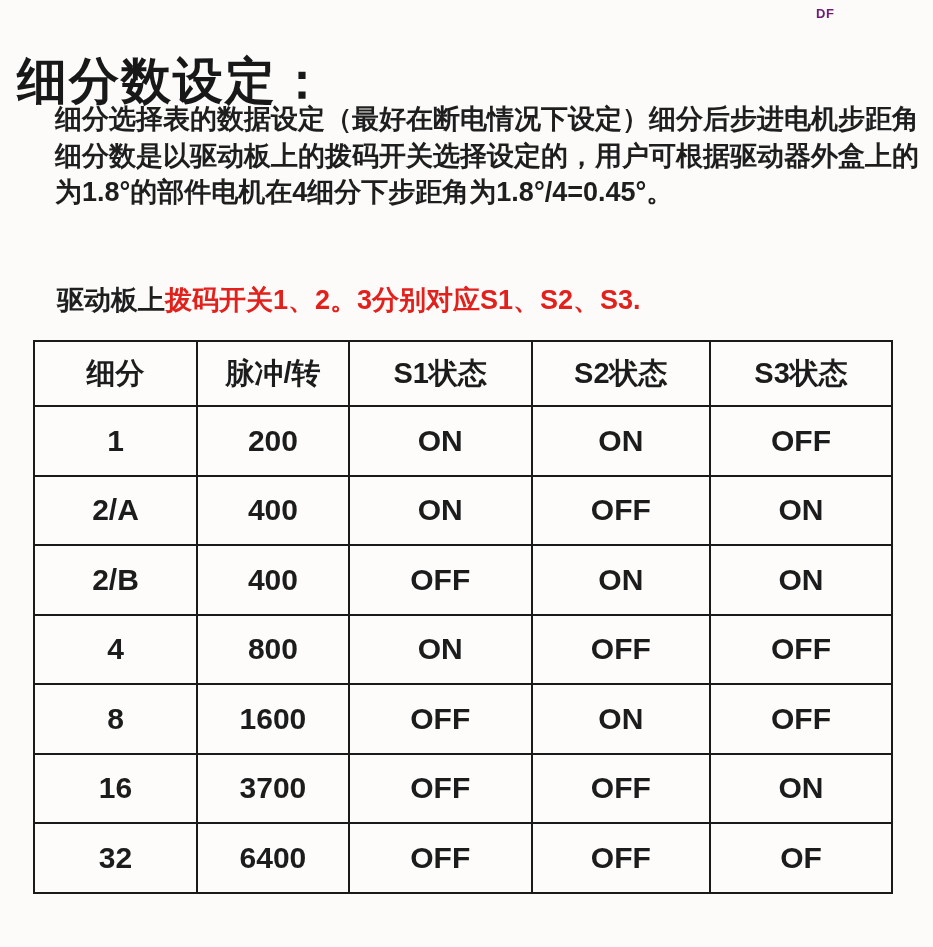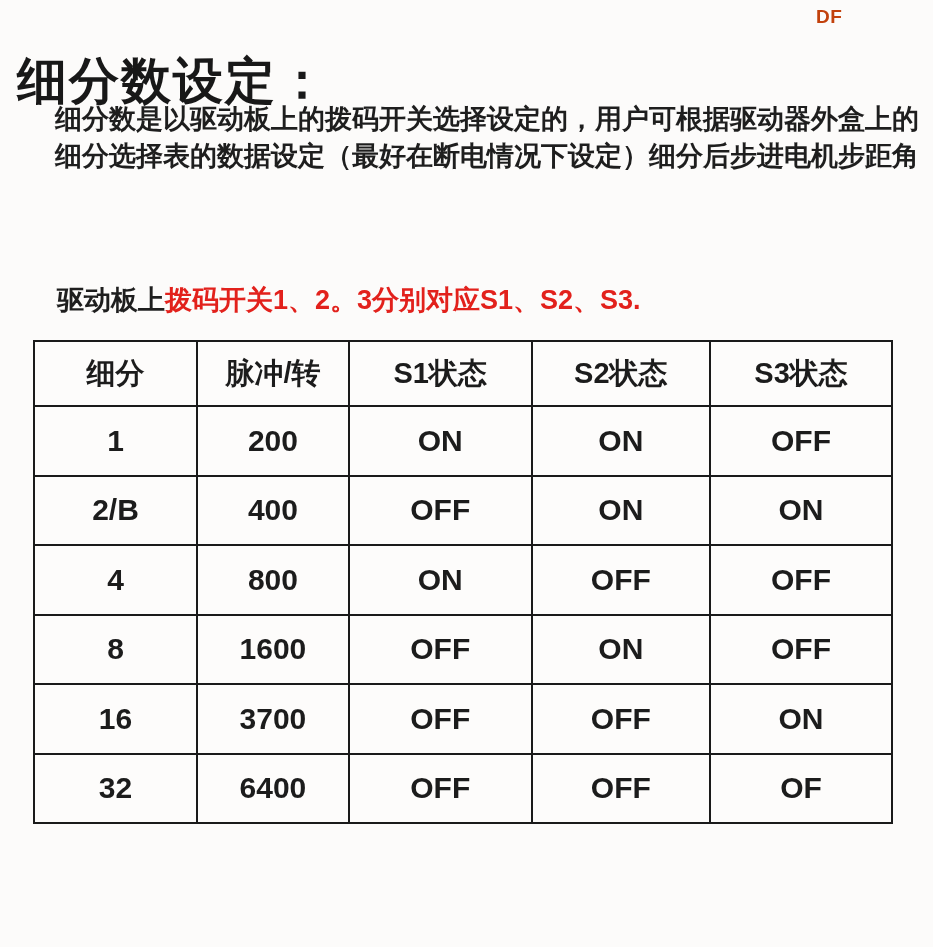--- a/index.html
+++ b/index.html
@@ -13,23 +13,23 @@
     width: 933px;
     height: 947px;
     background: #fcfbfa;
     overflow: hidden;
     color: #1b1b1b;
   }
   .watermark {
     position: absolute;
     left: 816px;
     top: 6px;
-    font-size: 19px;
+    font-size: 13px;
     font-weight: bold;
-    color: #c2410c;
+    color: #701a75;
     letter-spacing: 0.5px;
   }
   .page-title {
     position: absolute;
     left: 17px;
     top: 14px;
     font-size: 50px;
     font-weight: 900;
     letter-spacing: 2px;
     color: #181818;
@@ -93,22 +93,23 @@
 <body>
 
 <div class="page">
 
   <div class="watermark">DF</div>
 
   <h1 class="page-title">细分数设定：</h1>
 
   <div class="body-paragraph">
 
-  <div class="para-line">细分数是以驱动板上的拨码开关选择设定的，用户可根据驱动器外盒上的</div>
-      <div class="para-line">细分选择表的数据设定（最好在断电情况下设定）细分后步进电机步距角</div>
+  <div class="para-line">细分选择表的数据设定（最好在断电情况下设定）细分后步进电机步距角</div>
+      <div class="para-line">细分数是以驱动板上的拨码开关选择设定的，用户可根据驱动器外盒上的</div>
+      <div class="para-line">为1.8°的部件电机在4细分下步距角为1.8°/4=0.45°。</div>
     </div>
 
   <div class="dip-note">
     <span class="note-black">驱动板上</span><span class="note-red">拨码开关1、2。3分别对应S1、S2、S3.</span>
   </div>
 
   <table class="microstep-table">
     <colgroup>
       <col class="c1">
         <col class="c2">
@@ -127,20 +128,27 @@
         </tr>
     </thead>
     <tbody>
 
         <tr>
           <td>1</td>
           <td>200</td>
           <td>ON</td>
           <td>ON</td>
           <td>OFF</td>
+        </tr>
+        <tr>
+          <td>2/A</td>
+          <td>400</td>
+          <td>ON</td>
+          <td>OFF</td>
+          <td>ON</td>
         </tr>
         <tr>
           <td>2/B</td>
           <td>400</td>
           <td>OFF</td>
           <td>ON</td>
           <td>ON</td>
         </tr>
         <tr>
           <td>4</td>

